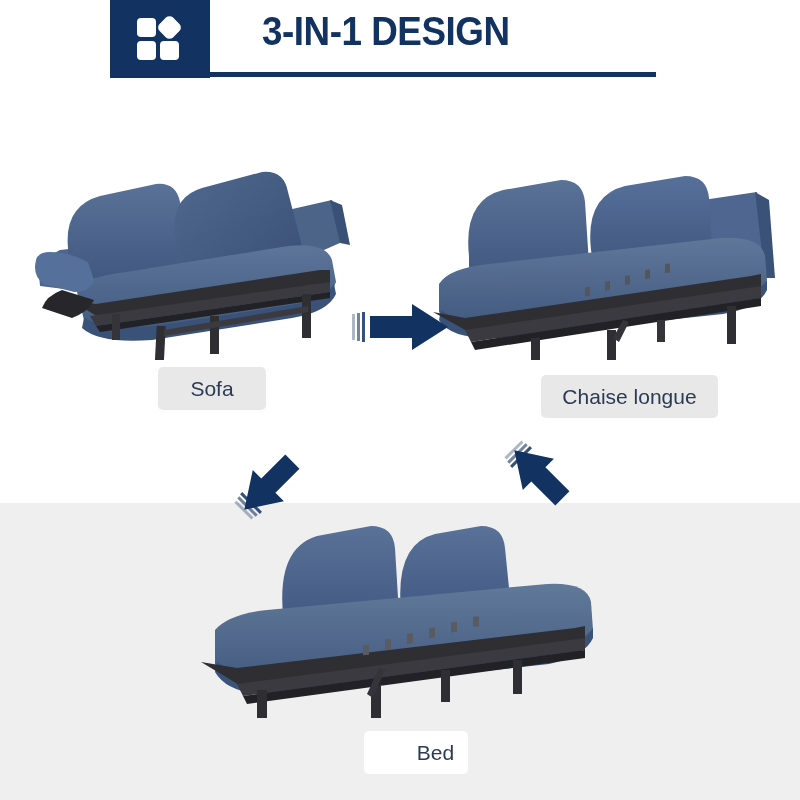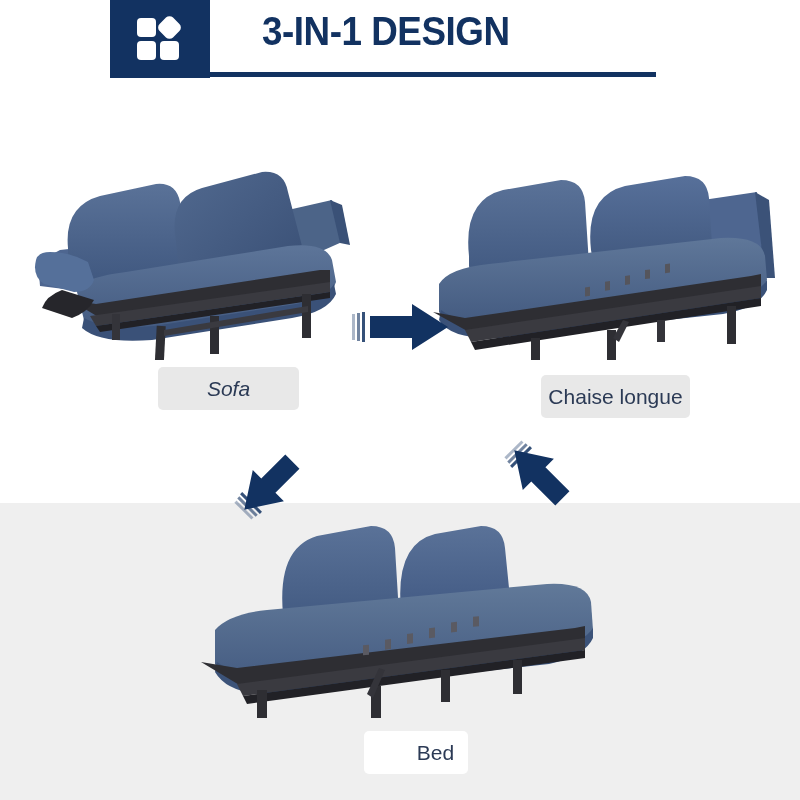--- a/index.html
+++ b/index.html
@@ -57,22 +57,22 @@
     position:absolute;
     display:flex; align-items:center; justify-content:center;
     color:#2b3a55;
     font-size:21px;
     border-radius:5px;
     white-space:nowrap;
   }
   .lbl.gray{ background:#e8e8e8; }
   .lbl.white{ background:#ffffff;padding-left:39px; }
 
-  #label-sofa   { left:158px; top:367px; width:141px; height:43px;font-style:italic; }
-  #label-chaise { left:541px; top:375px; width:149px; height:43px; }
+  #label-sofa   { left:158px; top:367px; width:108px; height:43px; }
+  #label-chaise { left:541px; top:375px; width:177px; height:43px; }
   #label-bed    { left:364px; top:731px; width:104px; height:43px; }
 
   
   .arrow{ position:absolute; }
 </style>
 </head>
 <body>
 
 <div class="lower-band"></div>
 

